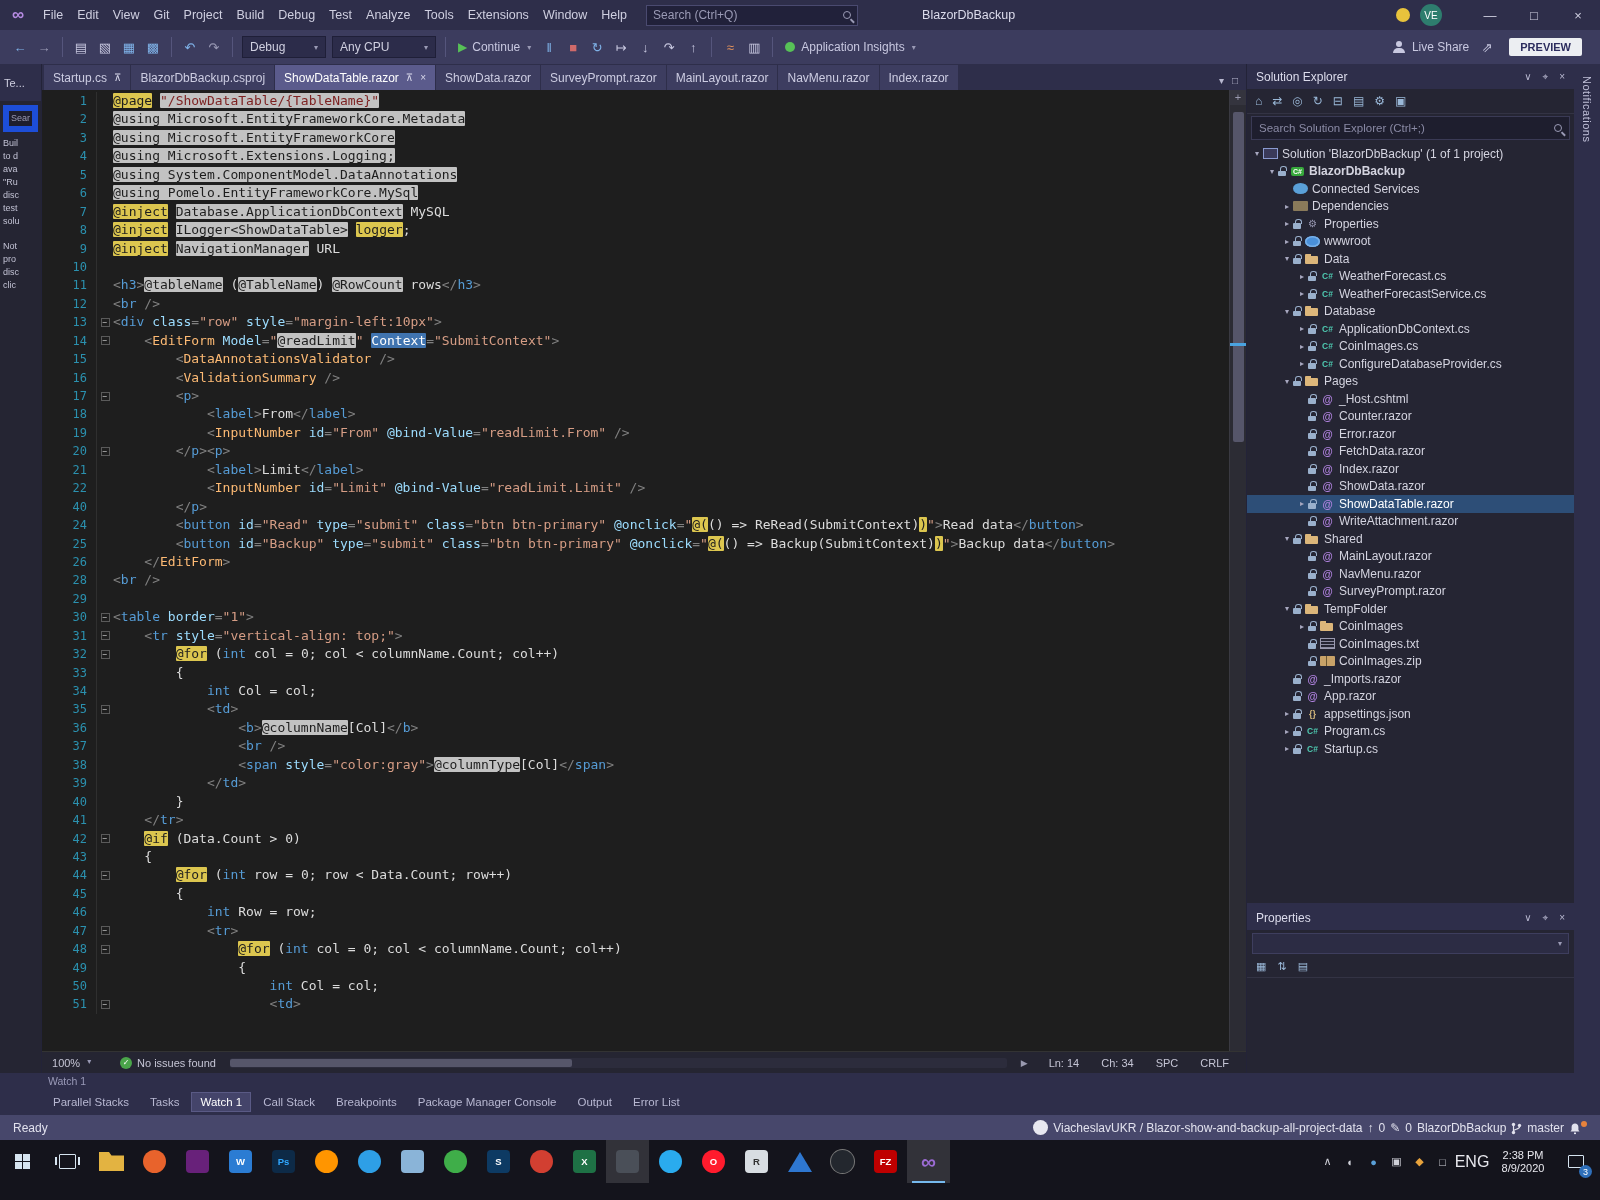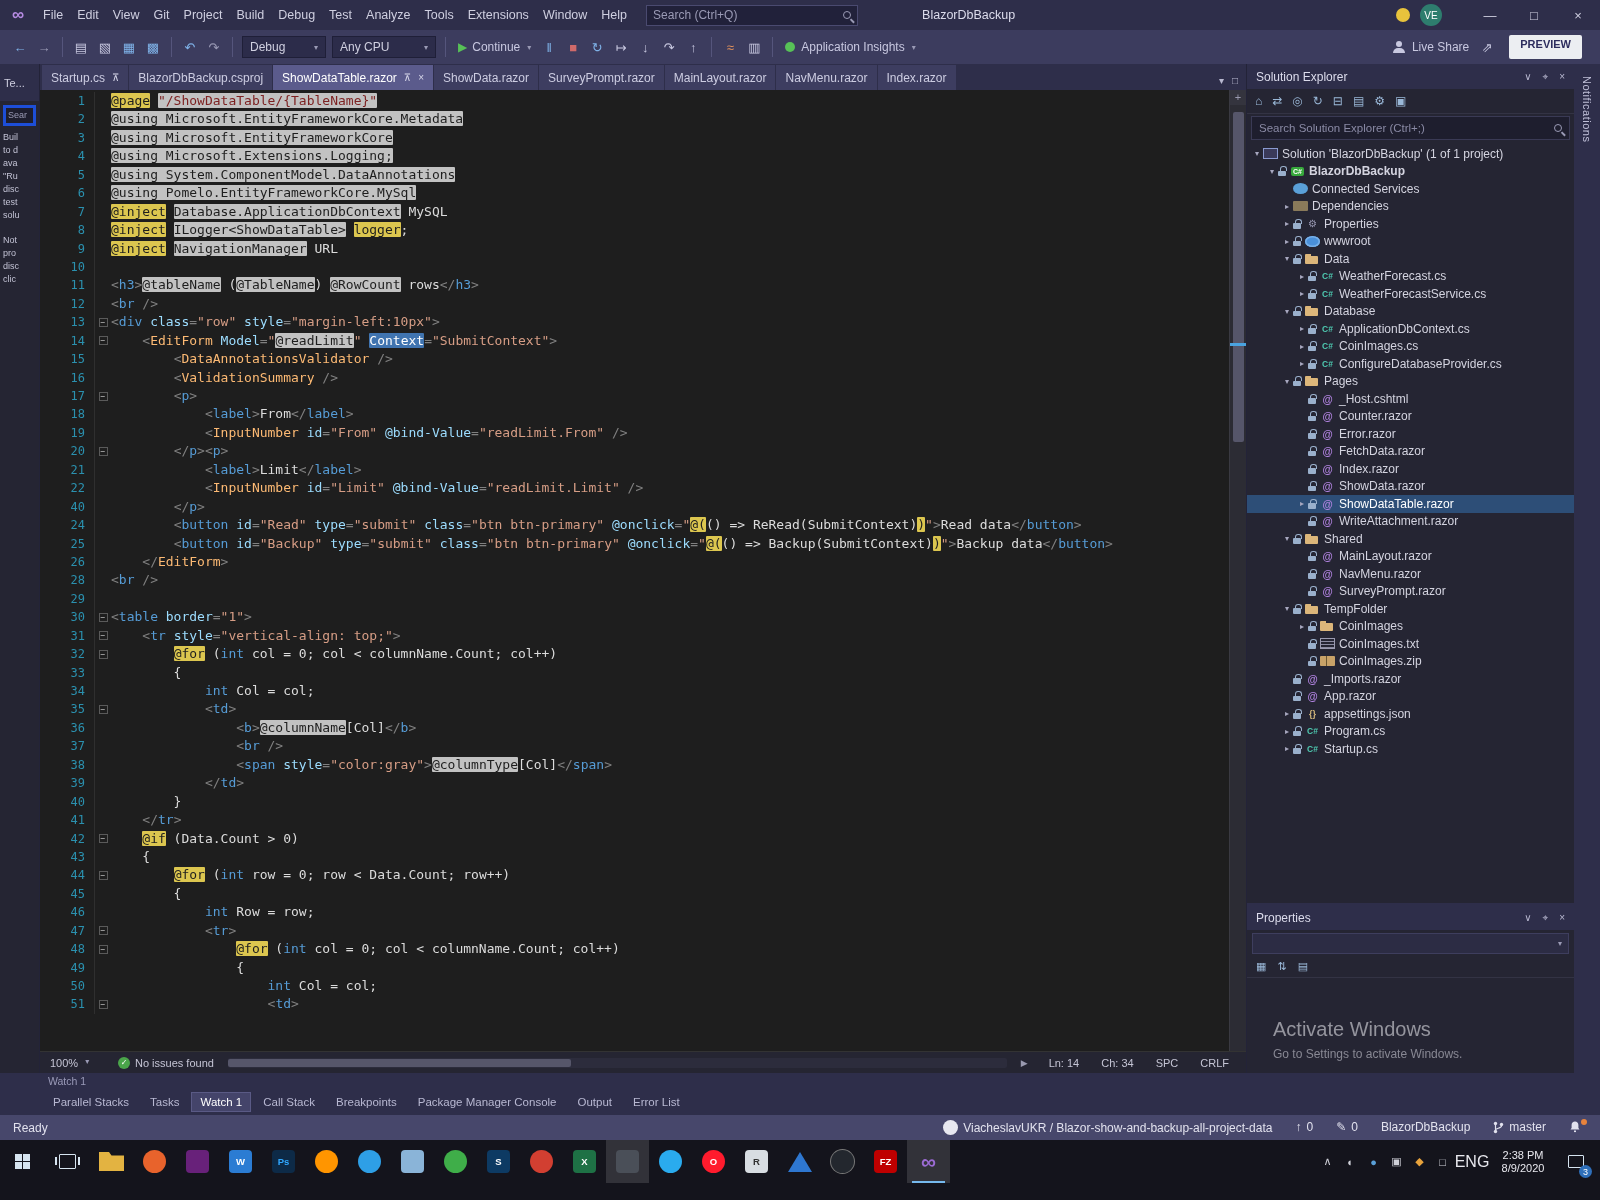--- a/index.html
+++ b/index.html
@@ -25,34 +25,34 @@
   
   .toolbar{height:34px;background:#3c3c5e;display:flex;align-items:center;padding:0 8px;flex:0 0 auto;color:#c8c8e0}
   .tbtn{min-width:22px;height:24px;display:flex;align-items:center;justify-content:center;font-size:13px;margin:0 1px}
   .tgroup{display:flex;align-items:center}
   .tsep{width:1px;height:20px;background:#55557c;margin:0 6px}
   .tdrop{height:22px;min-width:88px;background:#2c2c4a;border:1px solid #1f1f38;display:flex;align-items:center;justify-content:space-between;padding:0 7px;font-size:12px;color:#d0d0e0;margin:0 3px}
   .caret{font-size:8px;margin-left:7px;color:#9a9ab5}
   .tcontinue{display:flex;align-items:center;padding:0 6px;font-size:12px}
   .play{color:#57c157;font-size:12px;margin-right:5px}
   .ai-dot{width:10px;height:10px;border-radius:50%;background:#57c157;margin-right:6px}
-  .toolbar-right{margin-left:auto;display:flex;}
+  .toolbar-right{margin-left:auto;display:flex;align-items:center}
   .person{width:14px;height:12px;position:relative;margin-right:6px}
   .person:before{content:'';position:absolute;left:4px;top:0;width:6px;height:6px;border-radius:50%;background:#c8c8e0}
   .person:after{content:'';position:absolute;left:1px;bottom:0;width:12px;height:5px;border-radius:6px 6px 0 0;background:#c8c8e0}
   .preview-badge{background:#eceef2;color:#2d2d5e;font-size:11px;font-weight:bold;padding:3px 11px;border-radius:2px;margin:0 10px}
 
   
   .mainrow{flex:1;display:flex;min-height:0;background:#2e2e4a}
 
   
   .lstrip{flex:0 0 40px;display:flex;flex-direction:column;border-right:1px solid #232338}
   .lstrip-title{height:37px;display:flex;align-items:center;padding:12px 4px;font-size:11px;color:#cfcfe0;background:#2e2e4a}
   .lstrip-body{flex:1;background:#252533;padding:4px 3px;font-size:9px;color:#c2c2d4;line-height:13px}
-  .lsearch{border:3px solid #1d4ed8;background:#1e1e2e;color:#9a9ab5;padding:1px 2px;margin-bottom:5px;font-size:9px}
+  .lsearch{border:6px solid #1d4ed8;background:#1e1e2e;color:#9a9ab5;padding:1px 2px;margin-bottom:5px;font-size:9px}
   .lgap{height:12px}
 
   
   .editor-col{flex:1;display:flex;flex-direction:column;min-width:0}
   .tabstrip{height:26px;display:flex;align-items:flex-end;background:#2e2e4a;padding-left:2px}
   .tab{height:25px;display:flex;align-items:center;padding:0 9px;font-size:12px;background:#3d3d60;color:#cdcde2;margin-right:1px;white-space:nowrap}
   .tab.active{background:#5b5b8c;color:#fff}
   .ticon{margin-left:7px;font-size:10px;color:#d8d8ea}
   .tabstrip-right{margin-left:auto;display:flex;align-items:center;gap:8px;padding:0 8px 4px 0;color:#b8b8d0;font-size:10px}
 
@@ -128,21 +128,21 @@
   .vlabel{writing-mode:vertical-rl;font-size:11px;color:#c0c0d8;margin-top:12px;letter-spacing:.5px}
 
   
   .wstrip{height:16px;background:#2e2e4a;display:flex;align-items:center;padding-left:48px;font-size:10.5px;color:#9a9ab8;flex:0 0 auto}
   .btabs{height:26px;background:#2e2e4a;display:flex;align-items:center;padding-left:44px;gap:3px;flex:0 0 auto}
   .btab{padding:4px 9px;font-size:11.5px;color:#b8b8d2}
   .btab.active{background:#44446a;color:#fff;border:1px solid #5a5a85;padding:3px 8px}
 
   
   .sbar{height:25px;background:#47476b;display:flex;align-items:center;color:#e2e2ee;font-size:12px;padding:0 13px;flex:0 0 auto}
-  .sright{margin-left:auto;display:flex;align-items:flex-start;gap:23px}
+  .sright{margin-left:auto;display:flex;align-items:flex-end;gap:5px}
   .scell{display:flex;align-items:center;gap:5px;white-space:nowrap}
   .gh{width:15px;height:15px;border-radius:50%;background:#e8e8f0}
   .belldot{width:6px;height:6px;border-radius:50%;background:#e8833c;margin-left:-5px;margin-top:-9px}
 
   
   .task{height:60px;background:#14141c;display:flex;align-items:center;padding-bottom:17px;flex:0 0 auto}
   .tstart,.ttview{width:45px;height:43px;display:flex;align-items:center;justify-content:center}
   .winlogo{width:16px;height:16px;display:grid;grid-template-columns:7px 7px;grid-template-rows:7px 7px;gap:1.5px}
   .winlogo span{background:#d6e4f0}
   .tview{width:17px;height:15px;border:1.5px solid #d6e4f0;border-radius:1px;position:relative}
@@ -637,24 +637,20 @@
             </span>
         </div>
         <div class="prop-combo">
             <span class="caret">▾</span>
           </div>
         <div class="prop-icons">
             <span>▦</span>
             <span>⇅</span>
             <span>▤</span>
           </div>
-        <div class="prop-body">
-          <div class="wm1">Activate Windows</div>
-          <div class="wm2">Go to Settings to activate Windows.</div>
-        </div>
       </div>
     </div>
 
     <div class="edge">
       <span class="vlabel">Notifications</span>
     </div>
   </div>
 
   <div class="wstrip">
     <span>Watch 1</span>

